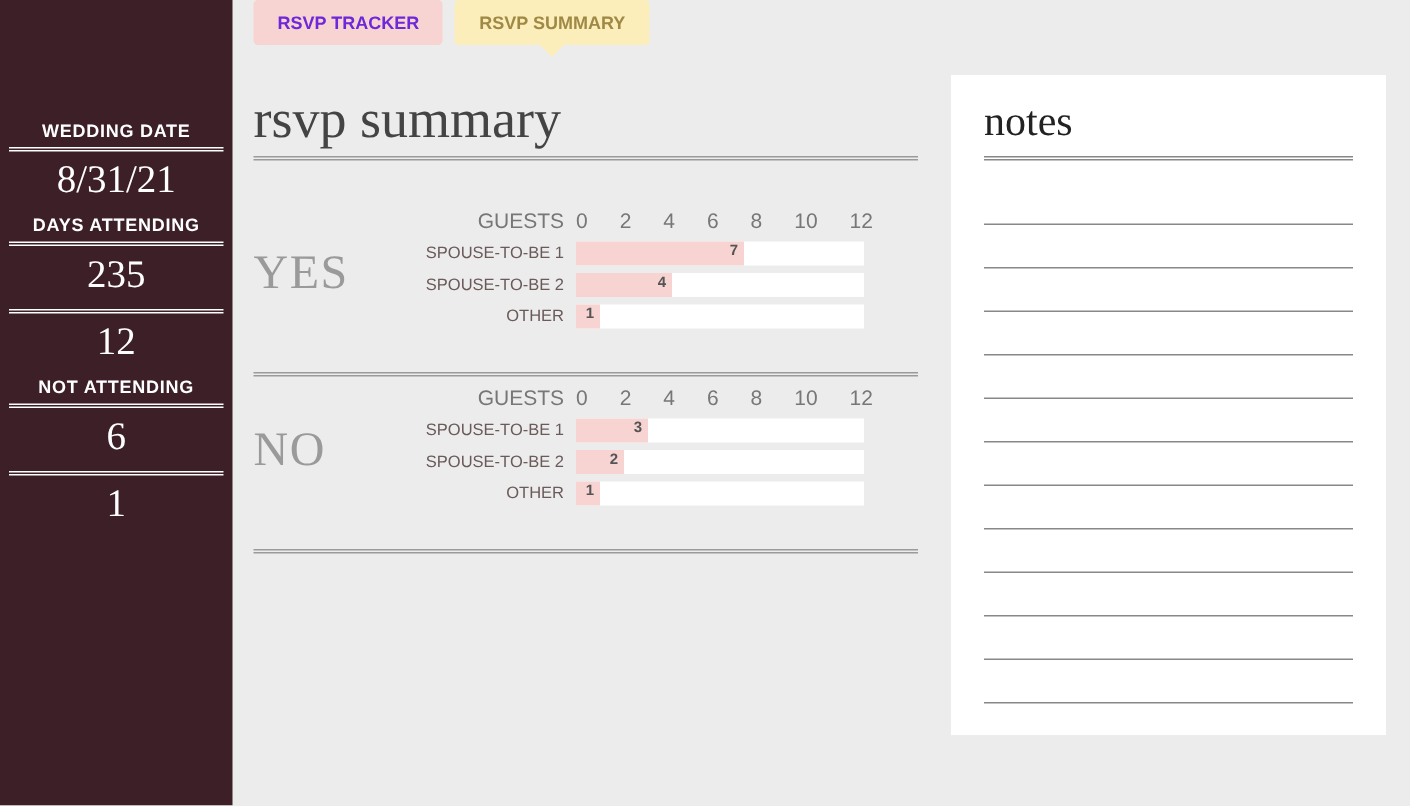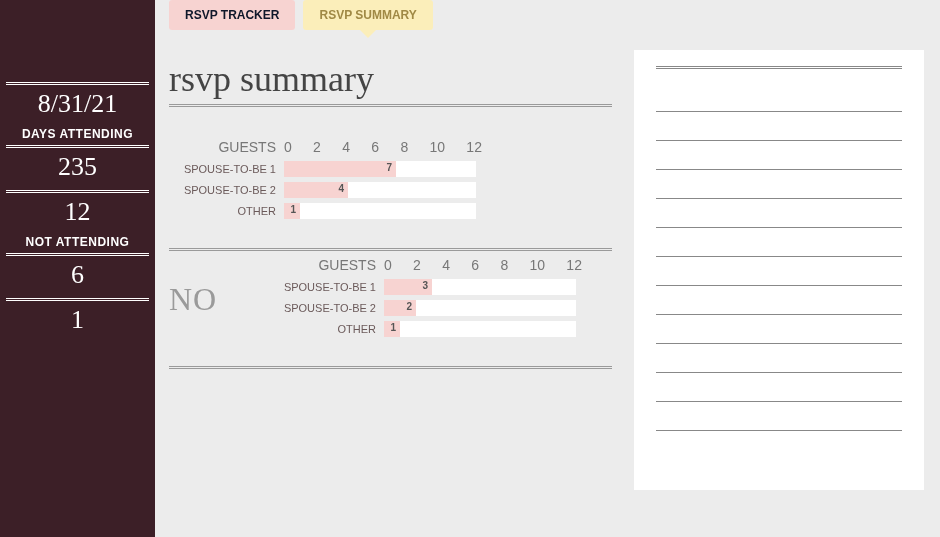--- a/index.html
+++ b/index.html
@@ -48,21 +48,21 @@
     display:inline-block;
     position:relative;
     font-family:"Helvetica Neue",Arial,sans-serif;
     font-size:12px;
     font-weight:bold;
     padding:8px 16px;
     border-radius:3px;
     cursor:pointer;
     color:#6b5a46;
   }
-  .tab-inactive { background:#f7d3d1; color:#0f172a; }
+  .tab-inactive { background:#f7d3d1; color:#6d28d9; }
   .tab-active   { background:#fbeeba; color:#a08945; }
   .tab-active::after {
     content:"";
     position:absolute;
     bottom:-8px; left:50%;
     margin-left:-8px;
     border-left:8px solid transparent;
     border-right:8px solid transparent;
     border-top:8px solid #fbeeba;
   }
@@ -164,20 +164,21 @@
   .note-line {
     height:28px;
     border-bottom:1px solid #888;
   }
 </style>
 </head>
 <body>
 
 <div class="sidebar">
   <div class="stat-block">
+    <div class="stat-label">WEDDING DATE</div>
     <div class="stat-line"></div>
     <div class="stat-value">8/31/21</div>
   </div>
   <div class="stat-block">
     <div class="stat-label">DAYS ATTENDING</div>
     <div class="stat-line"></div>
     <div class="stat-value">235</div>
   </div>
   <div class="stat-block">
     <div class="stat-line"></div>
@@ -197,20 +198,21 @@
 <div class="main">
   <div class="tabs">
     <div class="tab tab-inactive">RSVP TRACKER</div>
     <div class="tab tab-active">RSVP SUMMARY</div>
   </div>
 
   <div class="page-title">rsvp summary</div>
   <div class="title-underline"></div>
 
   <div class="chart-section">
+    <div class="chart-heading">YES</div>
     <div class="chart-body">
       <div class="chart-header-row">
         <div class="row-label-head">GUESTS</div>
         <div class="ticks">
           <span>0</span>
           <span>2</span>
           <span>4</span>
           <span>6</span>
           <span>8</span>
           <span>10</span>
@@ -281,20 +283,21 @@
           <div class="bar-fill" style="width: 8.33333%;">
             <span class="bar-value">1</span>
           </div>
         </div>
       </div>
     </div>
   </div>
 </div>
 
 <div class="notes">
+  <div class="notes-title">notes</div>
   <div class="notes-title-underline"></div>
   <div id="notes-lines">
       <div class="note-line"></div>
       <div class="note-line"></div>
       <div class="note-line"></div>
       <div class="note-line"></div>
       <div class="note-line"></div>
       <div class="note-line"></div>
       <div class="note-line"></div>
       <div class="note-line"></div>

